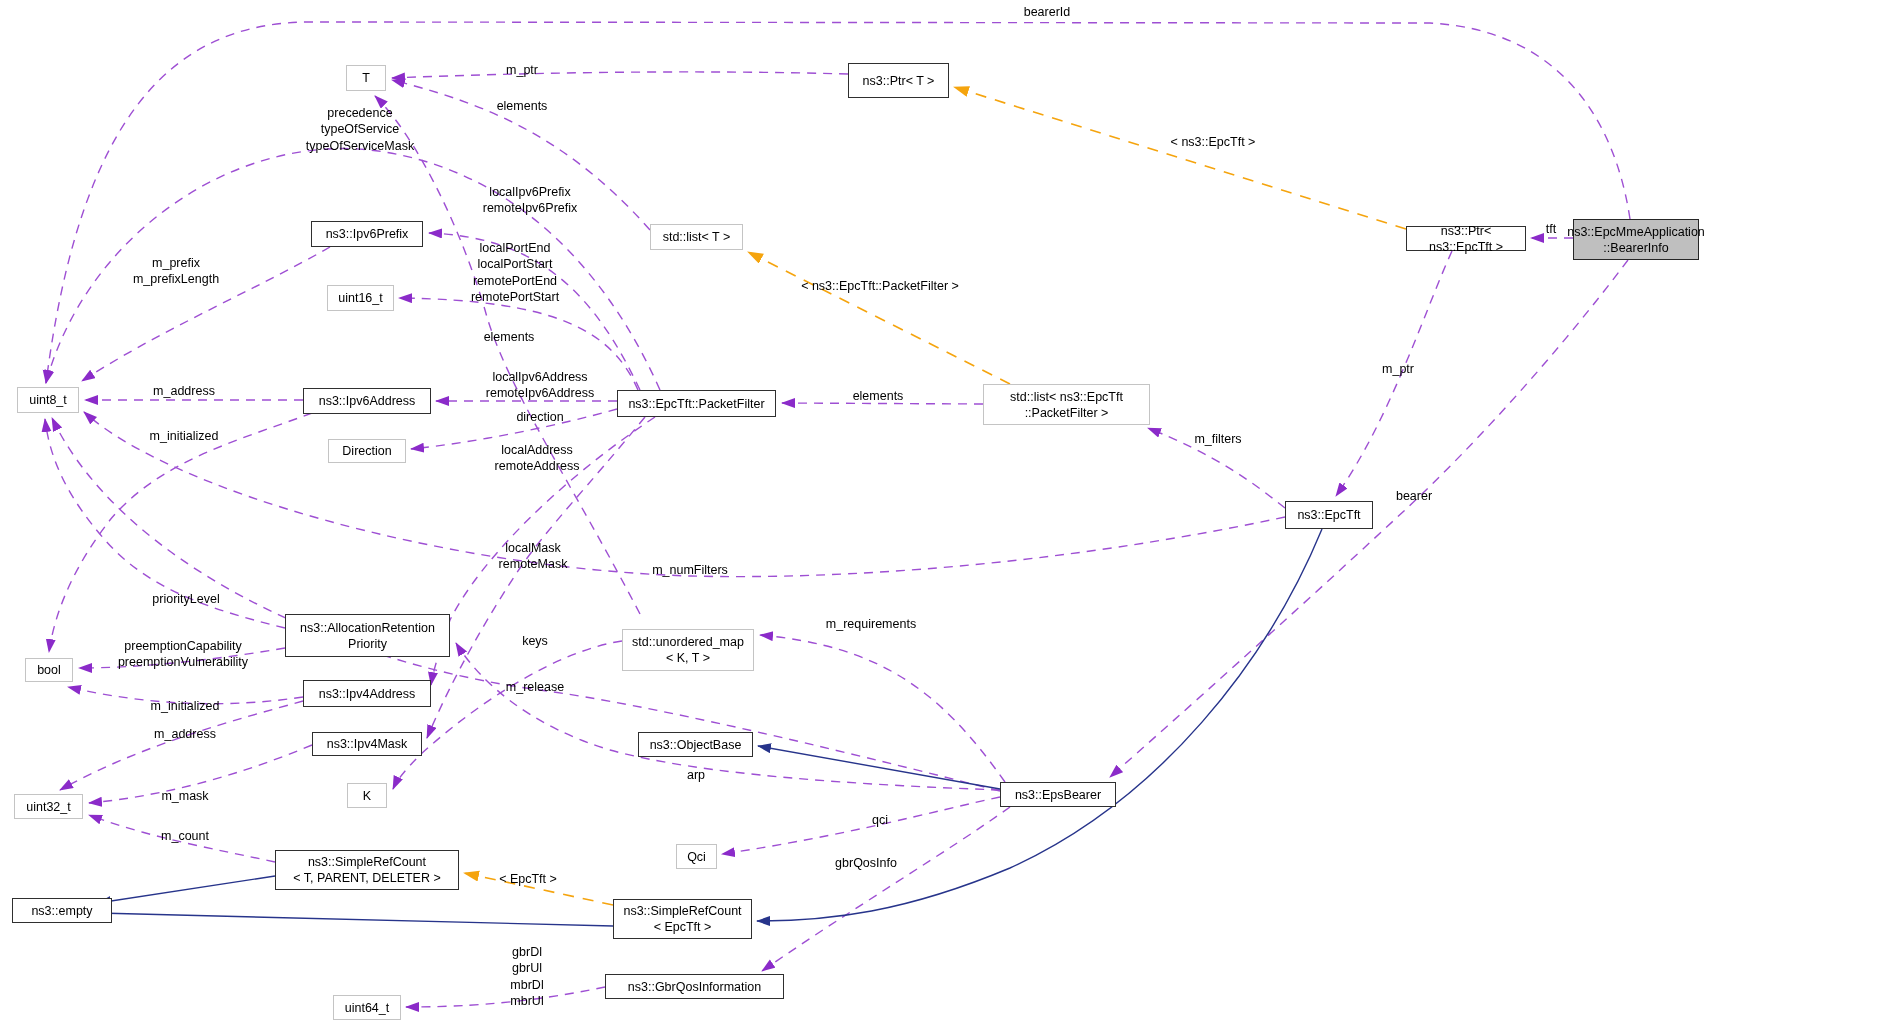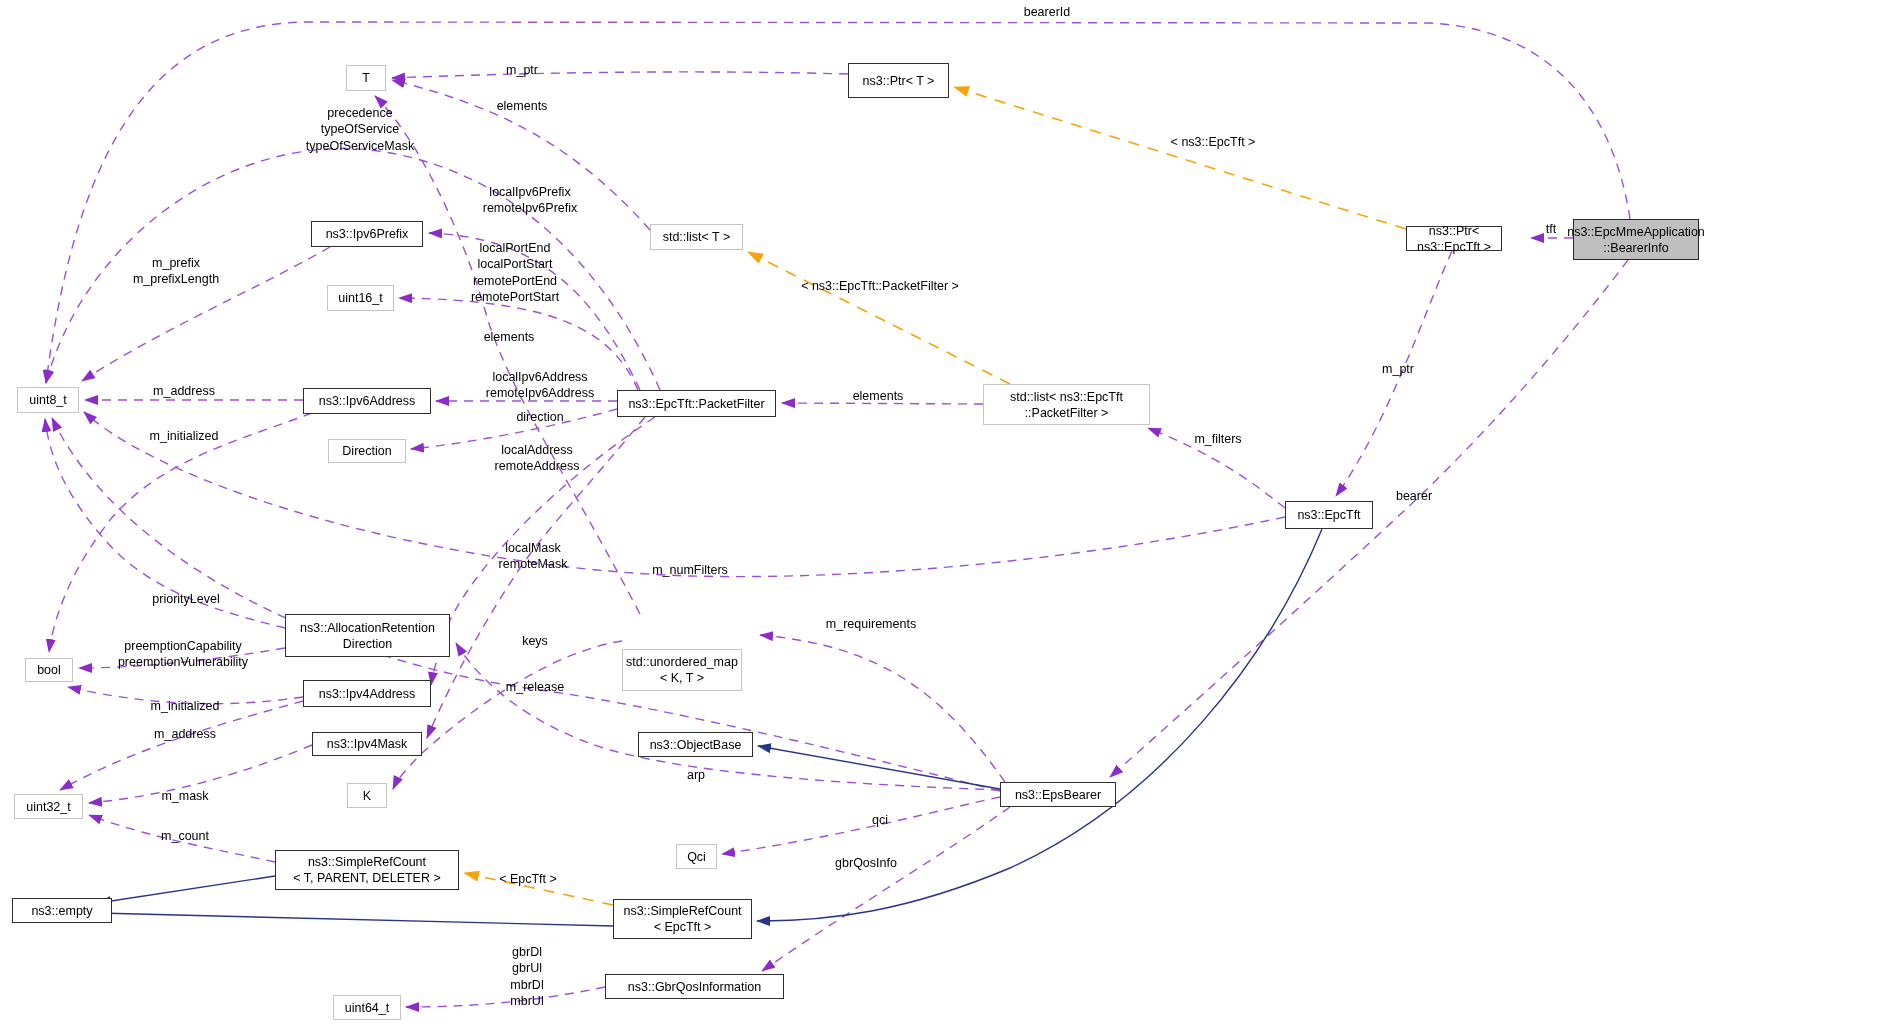--- a/index.html
+++ b/index.html
@@ -136,31 +136,31 @@
   <div class="node" style="left:650px;top:224px;width:93px;height:26px">std::list&lt; T &gt;</div>
   <div class="node main" style="left:311px;top:221px;width:112px;height:26px">ns3::Ipv6Prefix</div>
   <div class="node" style="left:327px;top:285px;width:67px;height:26px">uint16_t</div>
   <div class="node" style="left:17px;top:387px;width:62px;height:26px">uint8_t</div>
   <div class="node main" style="left:303px;top:388px;width:128px;height:26px">ns3::Ipv6Address</div>
   <div class="node" style="left:328px;top:439px;width:78px;height:24px">Direction</div>
   <div class="node main" style="left:617px;top:390px;width:159px;height:27px">ns3::EpcTft::PacketFilter</div>
   <div class="node" style="left:983px;top:384px;width:167px;height:41px">std::list&lt; ns3::EpcTft
 ::PacketFilter &gt;</div>
   <div class="node main" style="left:1285px;top:501px;width:88px;height:28px">ns3::EpcTft</div>
-  <div class="node main" style="left:1406px;top:226px;width:96px;height:25px">ns3::Ptr&lt; ns3::EpcTft &gt;</div>
+  <div class="node main" style="left:1406px;top:226px;width:120px;height:25px">ns3::Ptr&lt; ns3::EpcTft &gt;</div>
   <div class="node focus" style="left:1573px;top:219px;width:126px;height:41px">ns3::EpcMmeApplication
 ::BearerInfo</div>
   <div class="node" style="left:25px;top:658px;width:48px;height:24px">bool</div>
   <div class="node main" style="left:285px;top:614px;width:165px;height:43px">ns3::AllocationRetention
-Direction</div>
+Priority</div>
   <div class="node main" style="left:303px;top:680px;width:128px;height:27px">ns3::Ipv4Address</div>
   <div class="node main" style="left:312px;top:732px;width:110px;height:24px">ns3::Ipv4Mask</div>
   <div class="node" style="left:347px;top:783px;width:40px;height:25px">K</div>
   <div class="node" style="left:14px;top:794px;width:69px;height:25px">uint32_t</div>
-  <div class="node" style="left:622px;top:649px;width:120px;height:42px">std::unordered_map
+  <div class="node" style="left:622px;top:629px;width:132px;height:42px">std::unordered_map
 &lt; K, T &gt;</div>
   <div class="node main" style="left:275px;top:850px;width:184px;height:40px">ns3::SimpleRefCount
 &lt; T, PARENT, DELETER &gt;</div>
   <div class="node main" style="left:12px;top:898px;width:100px;height:25px">ns3::empty</div>
   <div class="node main" style="left:638px;top:732px;width:115px;height:25px">ns3::ObjectBase</div>
   <div class="node main" style="left:1000px;top:782px;width:116px;height:25px">ns3::EpsBearer</div>
   <div class="node" style="left:676px;top:844px;width:41px;height:25px">Qci</div>
   <div class="node main" style="left:613px;top:899px;width:139px;height:40px">ns3::SimpleRefCount
 &lt; EpcTft &gt;</div>
   <div class="node main" style="left:605px;top:974px;width:179px;height:25px">ns3::GbrQosInformation</div>

